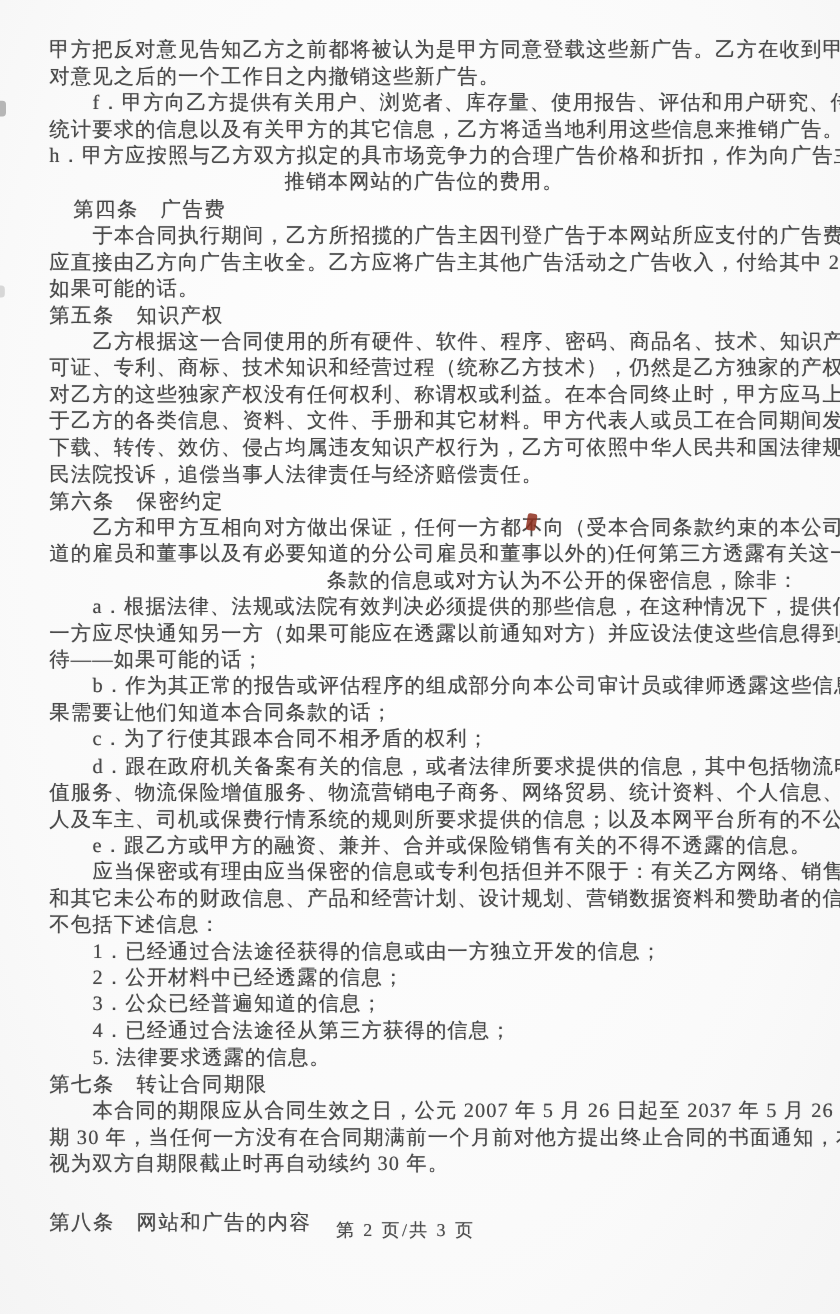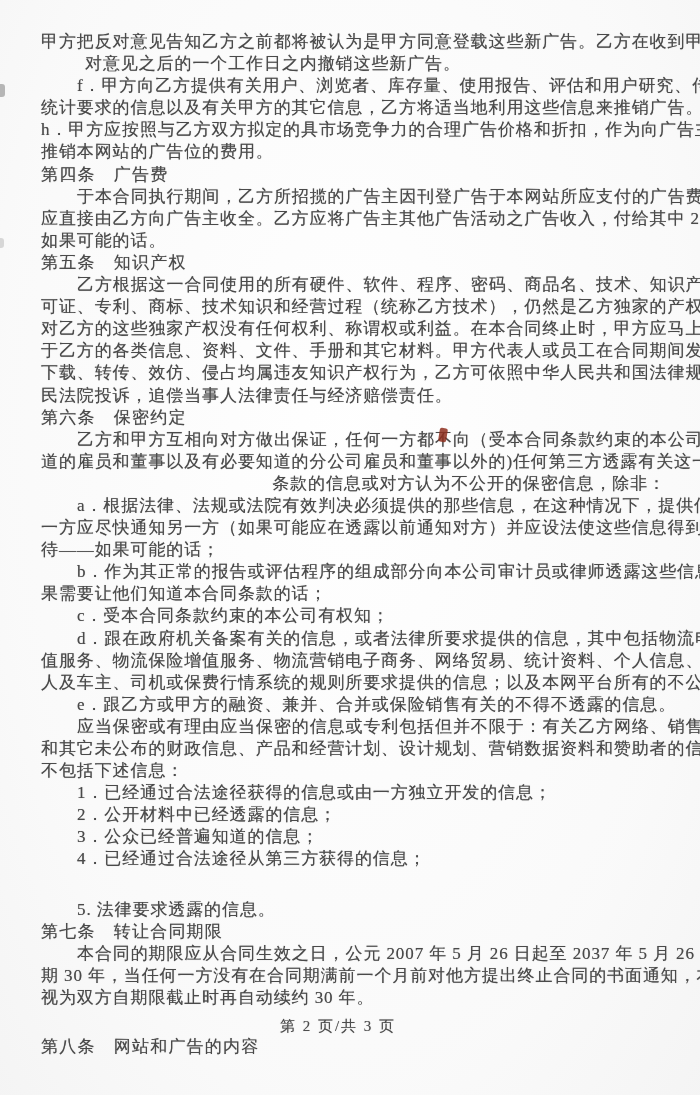--- a/index.html
+++ b/index.html
@@ -78,58 +78,58 @@
     border-radius: 0 3px 3px 0;
     opacity: 0.5;
   }
 </style>
 </head>
 <body>
 
 <div class="page">
   <div class="content">
       <div class="line" style="color: rgb(74, 74, 74);">甲方把反对意见告知乙方之前都将被认为是甲方同意登载这些新广告。乙方在收到甲方的反.</div>
-      <div class="line" style="color: rgb(74, 74, 74); margin-left: 44px;">对意见之后的一个工作日之内撤销这些新广告。</div>
+      <div class="line" style="color: rgb(74, 74, 74);">对意见之后的一个工作日之内撤销这些新广告。</div>
       <div class="line indent" style="color: rgb(74, 74, 74);">f．甲方向乙方提供有关用户、浏览者、库存量、使用报告、评估和用户研究、传送、</div>
       <div class="line" style="color: rgb(74, 74, 74);">统计要求的信息以及有关甲方的其它信息，乙方将适当地利用这些信息来推销广告。</div>
       <div class="line" style="color: rgb(74, 74, 74);">h．甲方应按照与乙方双方拟定的具市场竞争力的合理广告价格和折扣，作为向广告主收取</div>
-      <div class="line" style="color: rgb(74, 74, 74);">推销本网站的广告位的费用。</div>
-      <div class="line heading" style="color: rgb(74, 74, 74);">第四条　广告费</div>
+      <div class="line" style="color: rgb(74, 74, 74); text-align: center;">推销本网站的广告位的费用。</div>
+      <div class="line heading" style="color: rgb(74, 74, 74); margin-left: 20px;">第四条　广告费</div>
       <div class="line indent" style="color: rgb(74, 74, 74);">于本合同执行期间，乙方所招揽的广告主因刊登广告于本网站所应支付的广告费用，均</div>
       <div class="line" style="color: rgb(74, 74, 74);">应直接由乙方向广告主收全。乙方应将广告主其他广告活动之广告收入，付给其中 20%之广</div>
       <div class="line" style="color: rgb(74, 74, 74);">如果可能的话。</div>
       <div class="line heading" style="color: rgb(74, 74, 74);">第五条　知识产权</div>
       <div class="line indent" style="color: rgb(74, 74, 74);">乙方根据这一合同使用的所有硬件、软件、程序、密码、商品名、技术、知识产权、许</div>
       <div class="line" style="color: rgb(74, 74, 74);">可证、专利、商标、技术知识和经营过程（统称乙方技术），仍然是乙方独家的产权。甲方</div>
       <div class="line" style="color: rgb(74, 74, 74);">对乙方的这些独家产权没有任何权利、称谓权或利益。在本合同终止时，甲方应马上归还属</div>
       <div class="line" style="color: rgb(74, 74, 74);">于乙方的各类信息、资料、文件、手册和其它材料。甲方代表人或员工在合同期间发生窃取、</div>
       <div class="line" style="color: rgb(74, 74, 74);">下载、转传、效仿、侵占均属违友知识产权行为，乙方可依照中华人民共和国法律规定向人</div>
       <div class="line" style="color: rgb(74, 74, 74);">民法院投诉，追偿当事人法律责任与经济赔偿责任。</div>
       <div class="line heading" style="color: rgb(74, 74, 74);">第六条　保密约定</div>
       <div class="line indent" style="color: rgb(74, 74, 74);">乙方和甲方互相向对方做出保证，任何一方都不向（受本合同条款约束的本公司有权知</div>
       <div class="line" style="color: rgb(74, 74, 74);">道的雇员和董事以及有必要知道的分公司雇员和董事以外的)任何第三方透露有关这一合同</div>
       <div class="line" style="color: rgb(74, 74, 74); text-align: right;">条款的信息或对方认为不公开的保密信息，除非：</div>
       <div class="line indent" style="color: rgb(74, 74, 74);">a．根据法律、法规或法院有效判决必须提供的那些信息，在这种情况下，提供信息的</div>
       <div class="line" style="color: rgb(74, 74, 74);">一方应尽快通知另一方（如果可能应在透露以前通知对方）并应设法使这些信息得到保密对</div>
       <div class="line" style="color: rgb(74, 74, 74);">待——如果可能的话；</div>
       <div class="line indent" style="color: rgb(74, 74, 74);">b．作为其正常的报告或评估程序的组成部分向本公司审计员或律师透露这些信息，如</div>
       <div class="line" style="color: rgb(74, 74, 74);">果需要让他们知道本合同条款的话；</div>
-      <div class="line indent" style="color: rgb(74, 74, 74);">c．受本合同条款约束的本公司有权知；</div>
+      <div class="line indent" style="color: rgb(74, 74, 74);">c．为了行使其跟本合同不相矛盾的权利；</div>
       <div class="line indent" style="color: rgb(74, 74, 74);">d．跟在政府机关备案有关的信息，或者法律所要求提供的信息，其中包括物流电信增</div>
       <div class="line" style="color: rgb(74, 74, 74);">值服务、物流保险增值服务、物流营销电子商务、网络贸易、统计资料、个人信息、被保险</div>
       <div class="line" style="color: rgb(74, 74, 74);">人及车主、司机或保费行情系统的规则所要求提供的信息；以及本网平台所有的不公开信息。</div>
       <div class="line indent" style="color: rgb(74, 74, 74);">e．跟乙方或甲方的融资、兼并、合并或保险销售有关的不得不透露的信息。</div>
       <div class="line indent" style="color: rgb(74, 74, 74);">应当保密或有理由应当保密的信息或专利包括但并不限于：有关乙方网络、销售、成本</div>
       <div class="line" style="color: rgb(74, 74, 74);">和其它未公布的财政信息、产品和经营计划、设计规划、营销数据资料和赞助者的信息，但</div>
       <div class="line" style="color: rgb(74, 74, 74);">不包括下述信息：</div>
       <div class="line indent" style="color: rgb(74, 74, 74);">1．已经通过合法途径获得的信息或由一方独立开发的信息；</div>
       <div class="line indent" style="color: rgb(74, 74, 74);">2．公开材料中已经透露的信息；</div>
       <div class="line indent" style="color: rgb(74, 74, 74);">3．公众已经普遍知道的信息；</div>
       <div class="line indent" style="color: rgb(74, 74, 74);">4．已经通过合法途径从第三方获得的信息；</div>
-      <div class="line indent" style="color: rgb(74, 74, 74); margin-top: 28px;">5. 法律要求透露的信息。</div>
+      <div class="line indent" style="color: rgb(74, 74, 74);">5. 法律要求透露的信息。</div>
       <div class="line heading" style="color: rgb(74, 74, 74);">第七条　转让合同期限</div>
       <div class="line indent" style="color: rgb(74, 74, 74);">本合同的期限应从合同生效之日，公元 2007 年 5 月 26 日起至 2037 年 5 月 26 日止，为</div>
       <div class="line" style="color: rgb(74, 74, 74);">期 30 年，当任何一方没有在合同期满前一个月前对他方提出终止合同的书面通知，本合同</div>
       <div class="line" style="color: rgb(74, 74, 74);">视为双方自期限截止时再自动续约 30 年。</div>
       <div class="line heading" style="color: rgb(74, 74, 74); margin-top: 27px;">第八条　网站和广告的内容</div>
     </div>
   <div class="proof-mark" style="background: rgb(142, 47, 31);"></div>
   <div class="edge-speck"></div>
   <div class="edge-speck2"></div>
   <div class="footer">第 2 页/共 3 页</div>

